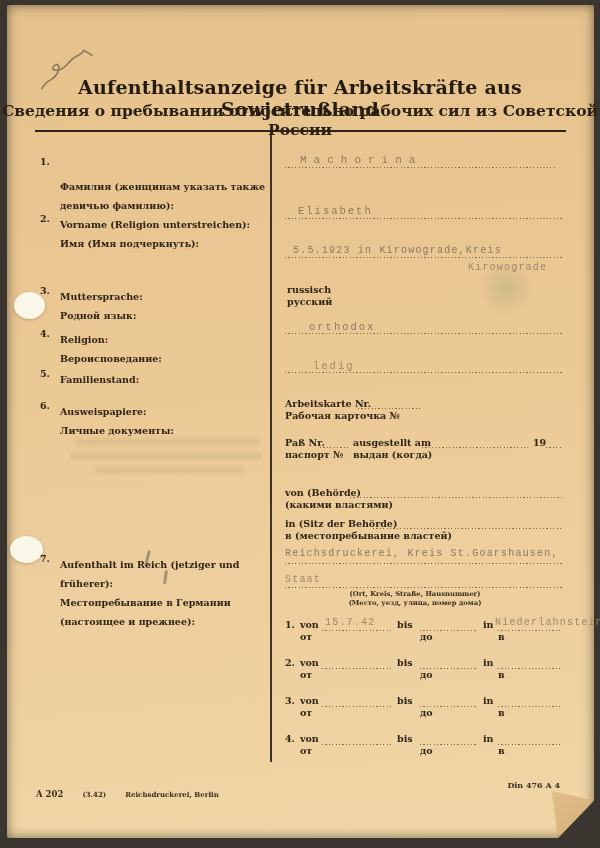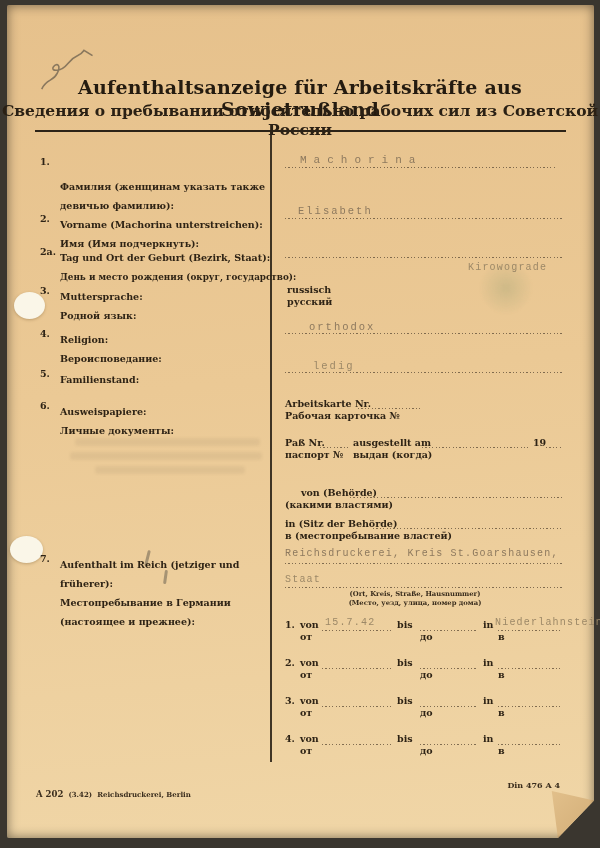--- a/index.html
+++ b/index.html
@@ -54,21 +54,21 @@
   
   .dogear{position:absolute;right:6px;bottom:10px;width:44px;height:48px;}
   .dogear .bg{position:absolute;inset:0;background:#3a362f;
         clip-path:polygon(100% 22%,100% 100%,18% 100%);}
   .dogear .flap{position:absolute;inset:0;background:linear-gradient(315deg,#d2ad77,#e2c08b);
         clip-path:polygon(4% 2%,100% 22%,18% 100%);
         box-shadow:-2px -2px 3px rgba(90,60,20,.3) inset;}
   
   .footer-left{position:absolute;left:36px;top:782px;color:#3a2d1d;white-space:nowrap;}
   .footer-left .code{font-size:8.5px;font-weight:bold;font-family:"DejaVu Serif",serif;}
-  .footer-left .ed,.footer-left .pr{font-size:7px;font-weight:bold;font-family:"DejaVu Serif",serif;margin-left:0;}
+  .footer-left .ed,.footer-left .pr{font-size:7px;font-weight:bold;font-family:"DejaVu Serif",serif;margin-left:14px;}
   .footer-right{position:absolute;right:40px;top:780px;font-size:8px;font-weight:bold;
         color:#3a2d1d;font-family:"DejaVu Serif",serif;}
   .caption{position:absolute;font-size:6.8px;font-weight:bold;color:#3a2d1d;
         text-align:center;font-family:"DejaVu Serif",serif;line-height:1.25;}
 </style>
 </head>
 <body>
 
 <div class="page">
   <div class="paper"></div>
@@ -90,27 +90,22 @@
   <div class="rule-top"></div>
   <div class="divider-v"></div>
 
   <div class="lbl" style="top:156px;">
     <span class="num">1.</span>
     <span class="txt"><br>
     <span class="ru">Фамилия (женщинам указать также девичью фамилию):</span></span>
   </div>
   <div class="lbl" style="top:213px;">
     <span class="num">2.</span>
-    <span class="txt"><span class="de">Vorname (Machorina unterstreichen):</span><br>
+    <span class="txt"><span class="de">Vorname (Religion unterstreichen):</span><br>
     <span class="ru">Имя (Имя подчеркнуть):</span></span>
-  </div>
-  <div class="lbl" style="top:246px;">
-    <span class="num">2a.</span>
-    <span class="txt"><span class="de">Tag und Ort der Geburt (Bezirk, Staat):</span><br>
-    <span class="ru sm">День и место рождения (округ, государство):</span></span>
   </div>
   <div class="lbl" style="top:285px;">
     <span class="num">3.</span>
     <span class="txt"><span class="de">Muttersprache:</span><br>
     <span class="ru">Родной язык:</span></span>
   </div>
   <div class="lbl" style="top:328px;">
     <span class="num">4.</span>
     <span class="txt"><span class="de">Religion:</span><br>
     <span class="ru">Вероисповедание:</span></span>
@@ -131,20 +126,21 @@
     <span class="ru">Местопребывание в Германии</span><br>
     <span class="ru">(настоящее и прежнее):</span></span>
   </div>
 
   <div class="typed ls7" style="left:300px;top:154px;">Machorina</div>
   <div class="dotline" style="left:285px;top:166px;width:270px;"></div>
 
   <div class="typed ls2" style="left:298px;top:205px;">Elisabeth</div>
   <div class="dotline" style="left:285px;top:217px;width:278px;"></div>
 
+  <div class="typed ls1" style="left:293px;top:245px;">5.5.1923 in Kirowograde,Kreis</div>
   <div class="dotline" style="left:285px;top:256px;width:278px;"></div>
   <div class="typed ls1 faint" style="left:468px;top:262px;">Kirowograde</div>
 
   <div class="print" style="left:287px;top:284px;">russisch</div>
   <div class="print" style="left:287px;top:296px;">русский</div>
 
   <div class="typed ls2" style="left:309px;top:321px;text-align:center;">orthodox</div>
   <div class="dotline" style="left:285px;top:332px;width:278px;"></div>
 
   <div class="typed ls2 faint" style="left:313px;top:360px;">ledig</div>
@@ -156,21 +152,21 @@
 
   <div class="print" style="left:285px;top:437px;">Paß Nr.</div>
   <div class="dotline" style="left:320px;top:446px;width:30px;"></div>
   <div class="print" style="left:353px;top:437px;">ausgestellt am</div>
   <div class="dotline" style="left:422px;top:446px;width:106px;"></div>
   <div class="print" style="left:533px;top:437px;">19</div>
   <div class="dotline" style="left:546px;top:446px;width:17px;"></div>
   <div class="print" style="left:285px;top:449px;">паспорт №</div>
   <div class="print" style="left:353px;top:449px;">выдан (когда)</div>
 
-  <div class="print" style="left:285px;top:487px;margin-left:16px;">von (Behörde)</div>
+  <div class="print" style="left:285px;top:487px;">von (Behörde)</div>
   <div class="dotline" style="left:350px;top:496px;width:213px;"></div>
   <div class="print" style="left:285px;top:499px;">(какими властями)</div>
 
   <div class="print" style="left:285px;top:518px;">in (Sitz der Behörde)</div>
   <div class="dotline" style="left:373px;top:527px;width:190px;"></div>
   <div class="print" style="left:285px;top:530px;">в (местопребывание властей)</div>
 
   <div class="typed ls1" style="left:285px;top:548px;">Reichsdruckerei, Kreis St.Goarshausen,</div>
   <div class="dotline" style="left:285px;top:562px;width:278px;"></div>
   <div class="typed ls1 faint" style="left:285px;top:574px;">Staat</div>

